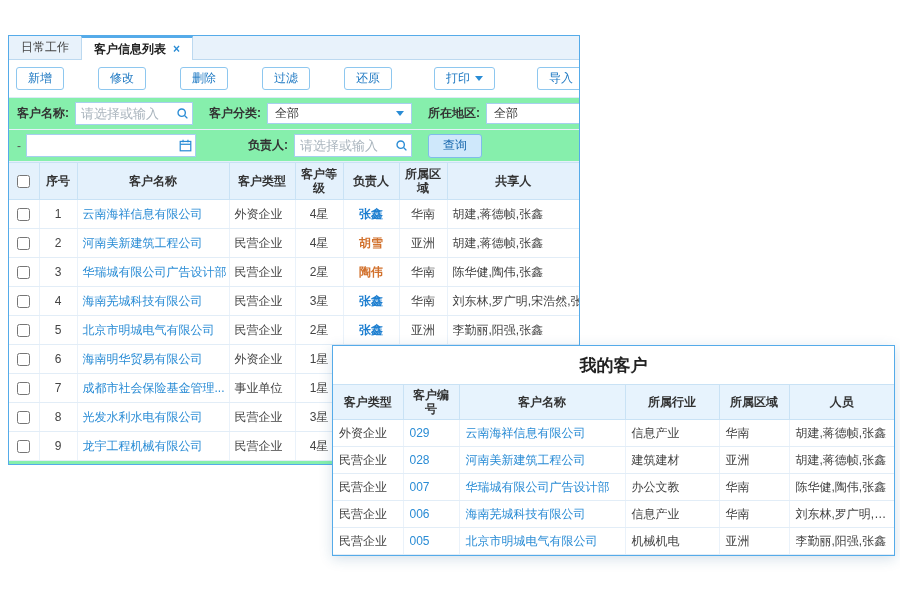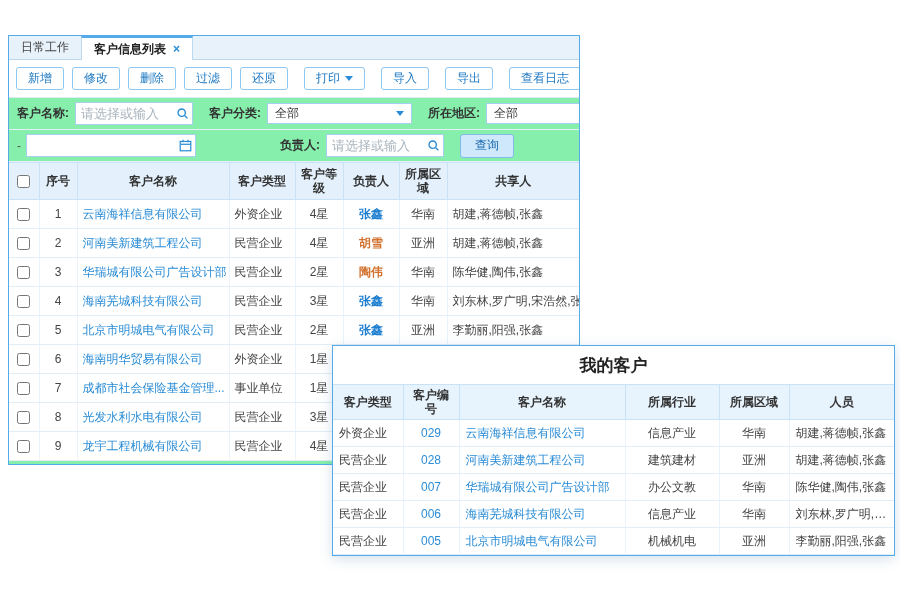--- a/index.html
+++ b/index.html
@@ -25,21 +25,21 @@
   }
   .tab.active{
     background:#fff;font-weight:bold;color:#222;
     border-left:1px solid #bcd9f0;border-right:1px solid #bcd9f0;
     border-top:2px solid #55abe9;margin-bottom:-1px;
   }
   .tab-close{color:#2a8cd5;margin-left:7px;font-weight:bold;font-size:12px;line-height:1;}
 
   .toolbar{
     display:flex;align-items:center;height:37px;padding:0 7px;
-    border-bottom:1px solid #ddebf7;background:#fff;white-space:nowrap;
+    border-bottom:1px solid #ddebf7;background:#fff;white-space:nowrap;gap:26px;
   }
   .tbtn{
     height:23px;padding:0 11px;margin-right:8px;background:#fff;
     border:1px solid #8ec7ef;border-radius:3px;color:#1d78c2;font-size:12px;
     display:inline-flex;align-items:center;gap:5px;cursor:pointer;font-family:inherit;flex:none;
   }
   .tbtn.grp{margin-left:8px;}
   .caret{
     width:0;height:0;border-left:4px solid transparent;border-right:4px solid transparent;
     border-top:5px solid #2a8cd5;display:inline-block;
@@ -102,21 +102,21 @@
   .my-grid th{
     background:#e7f3fd;border:1px solid #c9e2f5;color:#333;font-size:12px;font-weight:bold;
     padding:3px 6px;height:27px;text-align:center;line-height:14px;vertical-align:middle;
   }
   .my-grid td{
     border:1px solid #eaf2fa;border-bottom:1px solid #e2edf7;height:26px;font-size:12px;color:#444;
     padding:0 6px;overflow:hidden;white-space:nowrap;text-overflow:ellipsis;vertical-align:middle;background:#fff;
   }
   .my-grid tr > *:first-child{border-left:none;}
   .my-grid tr > *:last-child{border-right:none;}
-  .my-grid .m-no, .my-grid .m-industry, .my-grid .m-region{text-align:center;}
+  .my-grid .m-no, .my-grid .m-industry, .my-grid .m-region{}
   .my-grid a.name{color:#2a8cd5;}
   .my-grid a.num{color:#2a8cd5;}
 </style>
 </head>
 <body>
 
 <div class="main-panel">
 
   <div class="tabbar">
     <div class="tab">
@@ -172,21 +172,21 @@
       <input style="">
       <span class="icon-slot">
         <svg width="13" height="13" viewBox="0 0 16 16">
             <rect x="1.5" y="3" width="13" height="11.5" fill="none" stroke="#2a8cd5" stroke-width="1.5"></rect>
             <line x1="1.5" y1="6.5" x2="14.5" y2="6.5" stroke="#2a8cd5" stroke-width="1.5"></line>
             <line x1="5" y1="1" x2="5" y2="4" stroke="#2a8cd5" stroke-width="1.5"></line>
             <line x1="11" y1="1" x2="11" y2="4" stroke="#2a8cd5" stroke-width="1.5"></line>
           </svg>
       </span>
     </div>
-    <span class="flabel" style="margin-left:84px;">负责人:</span>
+    <span class="flabel" style="margin-left:52px;">负责人:</span>
     <div class="finput" style="width:118px;">
       <input placeholder="请选择或输入" style="">
       <span class="icon-slot">
         <svg width="13" height="13" viewBox="0 0 16 16">
             <circle cx="7" cy="7" r="4.5" fill="none" stroke="#2a8cd5" stroke-width="1.7"></circle>
             <line x1="10.5" y1="10.5" x2="14" y2="14" stroke="#2a8cd5" stroke-width="1.7"></line>
           </svg>
       </span>
     </div>
     <button class="query-btn">查询</button>

